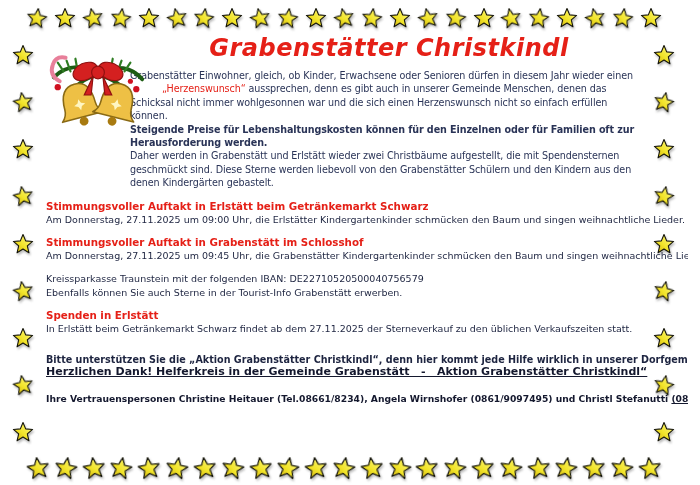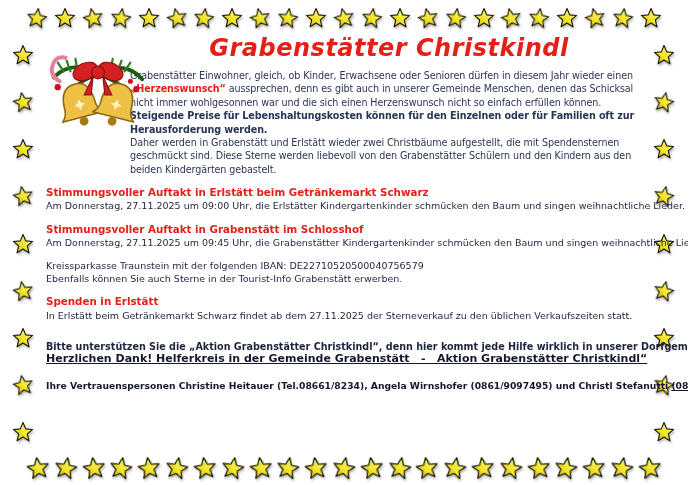--- a/index.html
+++ b/index.html
@@ -23,21 +23,21 @@
   .border-left .star:nth-child(2n){transform:rotate(-10deg);}
   .border-right .star:nth-child(2n){transform:rotate(12deg);}
   
   .content{position:absolute;left:46px;right:44px;top:34px;color:#2a3457;}
   .title{
     margin-left:88px;text-align:center;color:#e52017;
     font-size:24px;font-weight:bold;font-style:italic;letter-spacing:.5px;
   }
   .bells{position:absolute;left:-2px;top:8px;width:108px;height:108px;}
   .intro{margin-left:84px;margin-top:7px;font-size:9.6px;line-height:13.4px;letter-spacing:-0.1px;}
-  .intro .hl{color:#e52017;font-weight:bold;}
+  .intro .hl{color:#e52017;font-weight:normal;margin-left:32px;}
   .intro .bold{font-weight:bold;}
   .section{text-align:left;margin-top:10px;font-size:9.5px;line-height:13.2px;color:#1d2440;}
   .section .heading{color:#e52017;font-weight:bold;font-size:10.3px;}
   .nowrap{white-space:pre;}
   .footer-appeal{margin-top:19px;text-align:center;font-weight:bold;font-size:9.6px;color:#1d2440;}
   .footer-thanks{text-align:center;font-weight:bold;font-size:11px;color:#14182e;text-decoration:underline;}
   .footer-contacts{margin-top:15px;text-align:center;font-weight:bold;font-size:9.2px;color:#14182e;}
   .underline{text-decoration:underline;}
 </style>
 </head>
@@ -297,21 +297,21 @@
         <path d="M60 35 l9 19 -7 0 z"></path>
         <circle cx="55" cy="31" r="6.5"></circle>
       </g>
     </svg>
 
     <div class="title">Grabenstätter Christkindl</div>
 
     <div class="intro">
       <div><span>Grabenstätter Einwohner, gleich, ob Kinder, Erwachsene oder Senioren dürfen in diesem Jahr wieder einen </span><span class="hl">„Herzenswunsch“</span><span> aussprechen, denn es gibt auch in unserer Gemeinde Menschen, denen das Schicksal nicht immer wohlgesonnen war und die sich einen Herzenswunsch nicht so einfach erfüllen können.</span></div>
       <div class="bold">Steigende Preise für Lebenshaltungskosten können für den Einzelnen oder für Familien oft zur Herausforderung werden.</div>
-      <div>Daher werden in Grabenstätt und Erlstätt wieder zwei Christbäume aufgestellt, die mit Spendensternen geschmückt sind. Diese Sterne werden liebevoll von den Grabenstätter Schülern und den Kindern aus den beiden Kindergärten gebastelt.</div>
+      <div>Daher werden in Grabenstätt und Erlstätt wieder zwei Christbäume aufgestellt, die mit Spendensternen geschmückt sind. Diese Sterne werden liebevoll von den Grabenstätter Schülern und den Kindern aus den denen Kindergärten gebastelt.</div>
     </div>
 
     <div class="section">
       <div class="heading">Stimmungsvoller Auftakt in Erlstätt beim Getränkemarkt Schwarz</div>
       <div class="nowrap">Am Donnerstag, 27.11.2025 um 09:00 Uhr, die Erlstätter Kindergartenkinder schmücken den Baum und singen weihnachtliche Lieder.</div>
     </div>
 
     <div class="section">
       <div class="heading">Stimmungsvoller Auftakt in Grabenstätt im Schlosshof</div>
       <div class="nowrap">Am Donnerstag, 27.11.2025 um 09:45 Uhr, die Grabenstätter Kindergartenkinder schmücken den Baum und singen weihnachtliche Lieder.</div>

